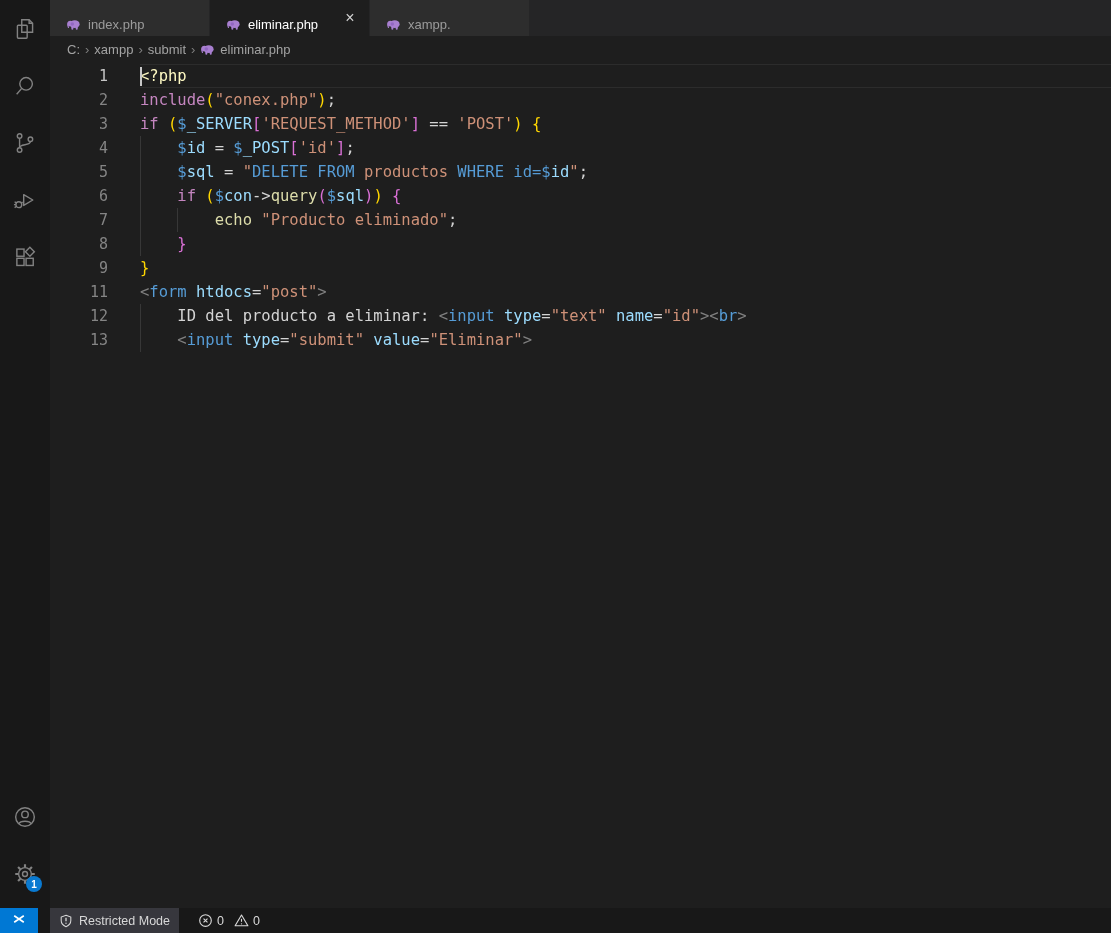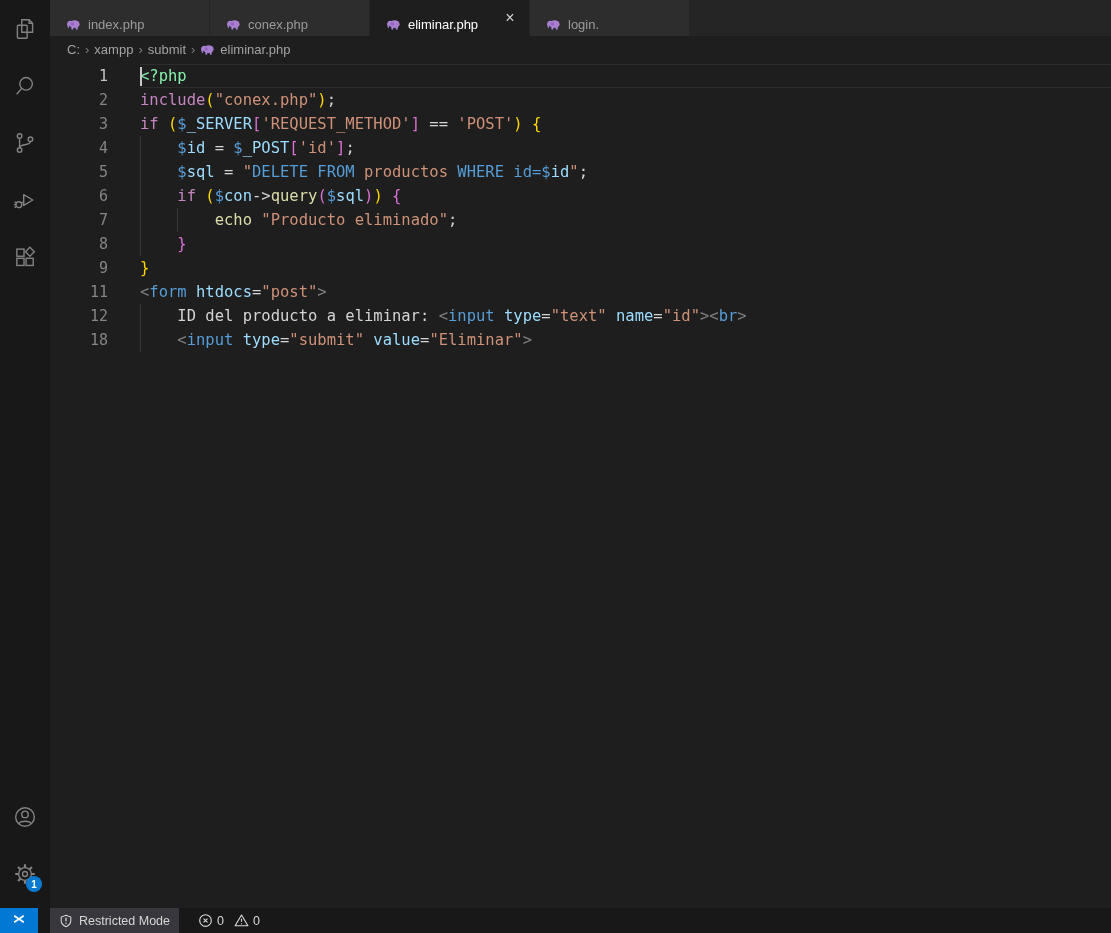--- a/index.html
+++ b/index.html
@@ -182,65 +182,50 @@
        <circle cx="4.6" cy="7" r="3.1"></circle>
        <rect x="5.7" y="9.8" width="2.1" height="3.7" rx="1"></rect>
        <rect x="10.4" y="9.8" width="2.1" height="3.7" rx="1"></rect>
      </g>
      <path d="M2.4 6.2 Q1.1 8.8 2.6 11.1" stroke="#a87fd0" stroke-width="1.3" fill="none" stroke-linecap="round"></path>
      <circle cx="6.7" cy="7.4" r="1.9" fill="#9266c2"></circle>
               </svg>
             </span>
             <span>index.php</span>
           </div>
+          <div class="tab active">
+            <span class="tab-icon">
+              <svg width="15" height="15" viewBox="0 0 16 16">
+     <g fill="#a87fd0">
+       <ellipse cx="9.3" cy="7.6" rx="5.2" ry="4.2"></ellipse>
+       <circle cx="4.6" cy="7" r="3.1"></circle>
+       <rect x="5.7" y="9.8" width="2.1" height="3.7" rx="1"></rect>
+       <rect x="10.4" y="9.8" width="2.1" height="3.7" rx="1"></rect>
+     </g>
+     <path d="M2.4 6.2 Q1.1 8.8 2.6 11.1" stroke="#a87fd0" stroke-width="1.3" fill="none" stroke-linecap="round"></path>
+     <circle cx="6.7" cy="7.4" r="1.9" fill="#9266c2"></circle>
+              </svg>
+            </span>
+            <span>eliminar.php</span>
+            <span class="close">×</span>
+          </div>
           <div class="tab">
             <span class="tab-icon">
               <svg width="15" height="15" viewBox="0 0 16 16">
      <g fill="#a87fd0">
        <ellipse cx="9.3" cy="7.6" rx="5.2" ry="4.2"></ellipse>
        <circle cx="4.6" cy="7" r="3.1"></circle>
        <rect x="5.7" y="9.8" width="2.1" height="3.7" rx="1"></rect>
        <rect x="10.4" y="9.8" width="2.1" height="3.7" rx="1"></rect>
      </g>
      <path d="M2.4 6.2 Q1.1 8.8 2.6 11.1" stroke="#a87fd0" stroke-width="1.3" fill="none" stroke-linecap="round"></path>
      <circle cx="6.7" cy="7.4" r="1.9" fill="#9266c2"></circle>
               </svg>
             </span>
-            <span>conex.php</span>
-          </div>
-          <div class="tab active">
-            <span class="tab-icon">
-              <svg width="15" height="15" viewBox="0 0 16 16">
-     <g fill="#a87fd0">
-       <ellipse cx="9.3" cy="7.6" rx="5.2" ry="4.2"></ellipse>
-       <circle cx="4.6" cy="7" r="3.1"></circle>
-       <rect x="5.7" y="9.8" width="2.1" height="3.7" rx="1"></rect>
-       <rect x="10.4" y="9.8" width="2.1" height="3.7" rx="1"></rect>
-     </g>
-     <path d="M2.4 6.2 Q1.1 8.8 2.6 11.1" stroke="#a87fd0" stroke-width="1.3" fill="none" stroke-linecap="round"></path>
-     <circle cx="6.7" cy="7.4" r="1.9" fill="#9266c2"></circle>
-              </svg>
-            </span>
-            <span>eliminar.php</span>
-            <span class="close">×</span>
-          </div>
-          <div class="tab">
-            <span class="tab-icon">
-              <svg width="15" height="15" viewBox="0 0 16 16">
-     <g fill="#a87fd0">
-       <ellipse cx="9.3" cy="7.6" rx="5.2" ry="4.2"></ellipse>
-       <circle cx="4.6" cy="7" r="3.1"></circle>
-       <rect x="5.7" y="9.8" width="2.1" height="3.7" rx="1"></rect>
-       <rect x="10.4" y="9.8" width="2.1" height="3.7" rx="1"></rect>
-     </g>
-     <path d="M2.4 6.2 Q1.1 8.8 2.6 11.1" stroke="#a87fd0" stroke-width="1.3" fill="none" stroke-linecap="round"></path>
-     <circle cx="6.7" cy="7.4" r="1.9" fill="#9266c2"></circle>
-              </svg>
-            </span>
-            <span>login.</span>
+            <span>xampp.</span>
           </div>
         </div>
       <div class="breadcrumb" id="breadcrumb">
           <span class="crumb">C:</span>
           <span class="crumb-sep">›</span>
           <span class="crumb">xampp</span>
           <span class="crumb-sep">›</span>
           <span class="crumb">submit</span>
           <span class="crumb-sep">›</span>
           <span class="crumb crumb-file">
@@ -255,21 +240,21 @@
      <path d="M2.4 6.2 Q1.1 8.8 2.6 11.1" stroke="#a87fd0" stroke-width="1.3" fill="none" stroke-linecap="round"></path>
      <circle cx="6.7" cy="7.4" r="1.9" fill="#9266c2"></circle>
               </svg>
             </span>
             <span>eliminar.php</span>
           </span>
         </div>
       <div class="editor" id="editor">
           <div class="code-line active">
             <div class="gutter">1</div>
-            <div class="code"><span class="cursor"></span><span style="color: #86efac; margin-top: 23px;">&lt;?php</span></div>
+            <div class="code"><span class="cursor"></span><span style="color: #fef9c3; margin-top: 23px;">&lt;?php</span></div>
           </div>
           <div class="code-line">
             <div class="gutter">2</div>
             <div class="code"><span style="color: rgb(197, 134, 192);">include</span><span style="color: rgb(255, 215, 0);">(</span><span style="color: rgb(206, 145, 120);">"conex.php"</span><span style="color: rgb(255, 215, 0);">)</span><span style="color: rgb(212, 212, 212);">;</span></div>
           </div>
           <div class="code-line">
             <div class="gutter">3</div>
             <div class="code"><span style="color: rgb(197, 134, 192);">if</span><span style="color: rgb(212, 212, 212);"> </span><span style="color: rgb(255, 215, 0);">(</span><span style="color: rgb(86, 156, 214);">$</span><span style="color: rgb(156, 220, 254);">_SERVER</span><span style="color: rgb(218, 112, 214);">[</span><span style="color: rgb(206, 145, 120);">'REQUEST_METHOD'</span><span style="color: rgb(218, 112, 214);">]</span><span style="color: rgb(212, 212, 212);"> == </span><span style="color: rgb(206, 145, 120);">'POST'</span><span style="color: rgb(255, 215, 0);">)</span><span style="color: rgb(212, 212, 212);"> </span><span style="color: rgb(255, 215, 0);">{</span></div>
           </div>
           <div class="code-line">
@@ -298,21 +283,21 @@
           </div>
           <div class="code-line">
             <div class="gutter">11</div>
             <div class="code"><span style="color: rgb(128, 128, 128);">&lt;</span><span style="color: rgb(86, 156, 214);">form</span><span style="color: rgb(212, 212, 212);"> </span><span style="color: rgb(156, 220, 254);">htdocs</span><span style="color: rgb(212, 212, 212);">=</span><span style="color: rgb(206, 145, 120);">"post"</span><span style="color: rgb(128, 128, 128);">&gt;</span></div>
           </div>
           <div class="code-line">
             <div class="gutter">12</div>
             <div class="code"><span class="guide" style="left: 0ch;"></span>    <span style="color: rgb(212, 212, 212);">ID del producto a eliminar: </span><span style="color: rgb(128, 128, 128);">&lt;</span><span style="color: rgb(86, 156, 214);">input</span><span style="color: rgb(212, 212, 212);"> </span><span style="color: rgb(156, 220, 254);">type</span><span style="color: rgb(212, 212, 212);">=</span><span style="color: rgb(206, 145, 120);">"text"</span><span style="color: rgb(212, 212, 212);"> </span><span style="color: rgb(156, 220, 254);">name</span><span style="color: rgb(212, 212, 212);">=</span><span style="color: rgb(206, 145, 120);">"id"</span><span style="color: rgb(128, 128, 128);">&gt;</span><span style="color: rgb(128, 128, 128);">&lt;</span><span style="color: rgb(86, 156, 214);">br</span><span style="color: rgb(128, 128, 128);">&gt;</span></div>
           </div>
           <div class="code-line">
-            <div class="gutter">18</div>
+            <div class="gutter">13</div>
             <div class="code"><span class="guide" style="left: 0ch;"></span>    <span style="color: rgb(128, 128, 128);">&lt;</span><span style="color: rgb(86, 156, 214);">input</span><span style="color: rgb(212, 212, 212);"> </span><span style="color: rgb(156, 220, 254);">type</span><span style="color: rgb(212, 212, 212);">=</span><span style="color: rgb(206, 145, 120);">"submit"</span><span style="color: rgb(212, 212, 212);"> </span><span style="color: rgb(156, 220, 254);">value</span><span style="color: rgb(212, 212, 212);">=</span><span style="color: rgb(206, 145, 120);">"Eliminar"</span><span style="color: rgb(128, 128, 128);">&gt;</span></div>
           </div>
         </div>
     </div>
   </div>
 
   <div class="statusbar">
     <div class="sb-remote">
       <span><svg width="16" height="16" viewBox="0 0 16 16" fill="none" stroke="#ffffff" stroke-width="1.7">
      <path d="M3.2 4.8 L8 8 L3.2 11.2"></path>

